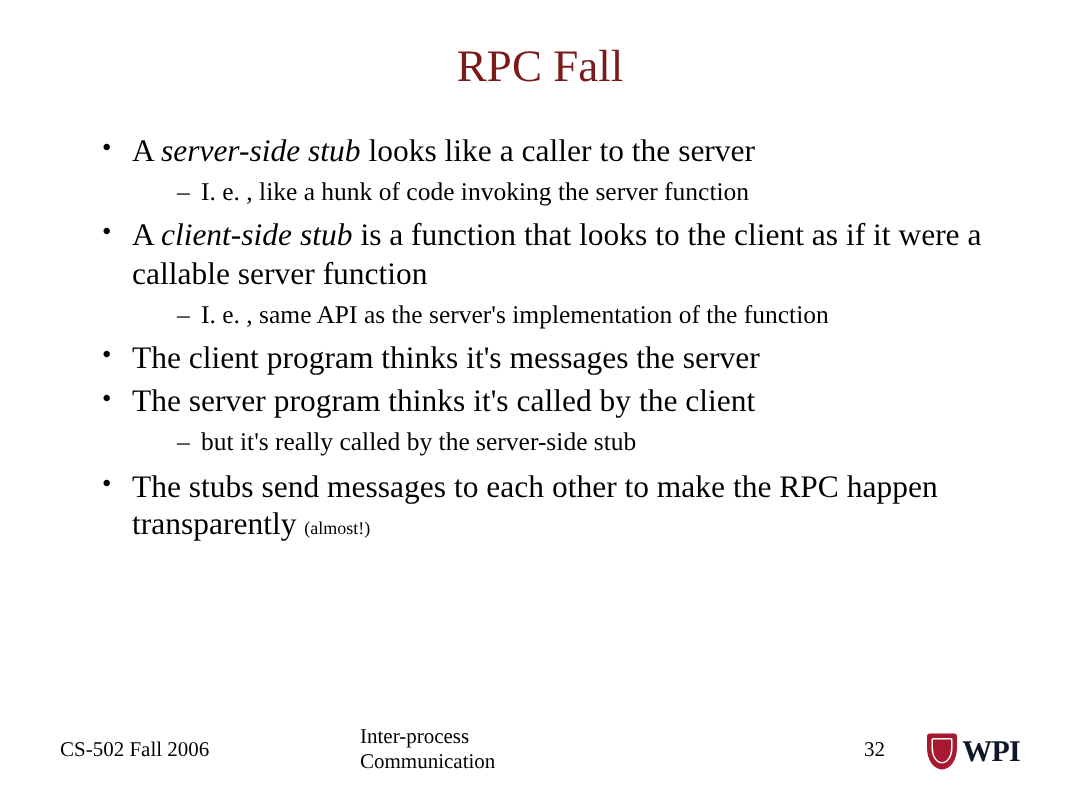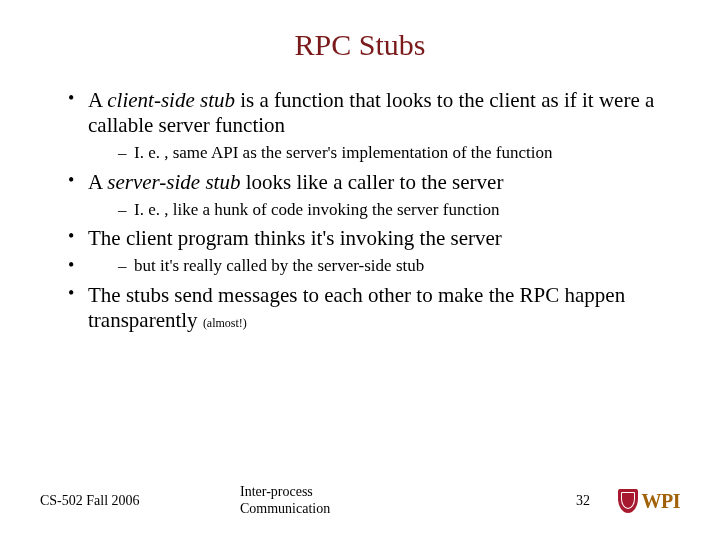--- a/index.html
+++ b/index.html
@@ -81,46 +81,47 @@
     content: "";
     position: absolute;
     top: 3px; left: 3px; right: 3px; bottom: 4px;
     border: 1px solid #fff;
     border-radius: 1px 1px 50% 50% / 1px 1px 60% 60%;
   }
   .wpi-text {
     font-family: Georgia, serif;
     font-weight: bold;
     font-size: 20px;
-    color: #a16207;
+    color: #0f172a;
     letter-spacing: -0.5px;
   }
 </style>
 </head>
 <body>
 
-<h1 class="title">RPC Stubs</h1>
+<h1 class="title">RPC Fall</h1>
 
 <ul class="main">
+  <li>
+    <span>A </span><span class="italic">server-side stub</span><span> looks like a caller to the server</span>
+    <ul class="sub">
+      <li>I. e. , like a hunk of code invoking the server function</li>
+    </ul>
+  </li>
   <li>
     <span>A </span><span class="italic">client-side stub</span><span> is a function that looks to the client as if it were a callable server function</span>
     <ul class="sub">
       <li>I. e. , same API as the server's implementation of the function</li>
     </ul>
   </li>
   <li>
-    <span>A </span><span class="italic">server-side stub</span><span> looks like a caller to the server</span>
-    <ul class="sub">
-      <li>I. e. , like a hunk of code invoking the server function</li>
-    </ul>
+    <span>The client program thinks it's messages the server</span>
   </li>
   <li>
-    <span>The client program thinks it's invoking the server</span>
-  </li>
-  <li>
+    <span>The server program thinks it's called by the client</span>
     <ul class="sub">
       <li>but it's really called by the server-side stub</li>
     </ul>
   </li>
   <li>
     <span>The stubs send messages to each other to make the RPC happen transparently </span><span class="small-note">(almost!)</span>
   </li>
 </ul>
 
 <div class="footer">

